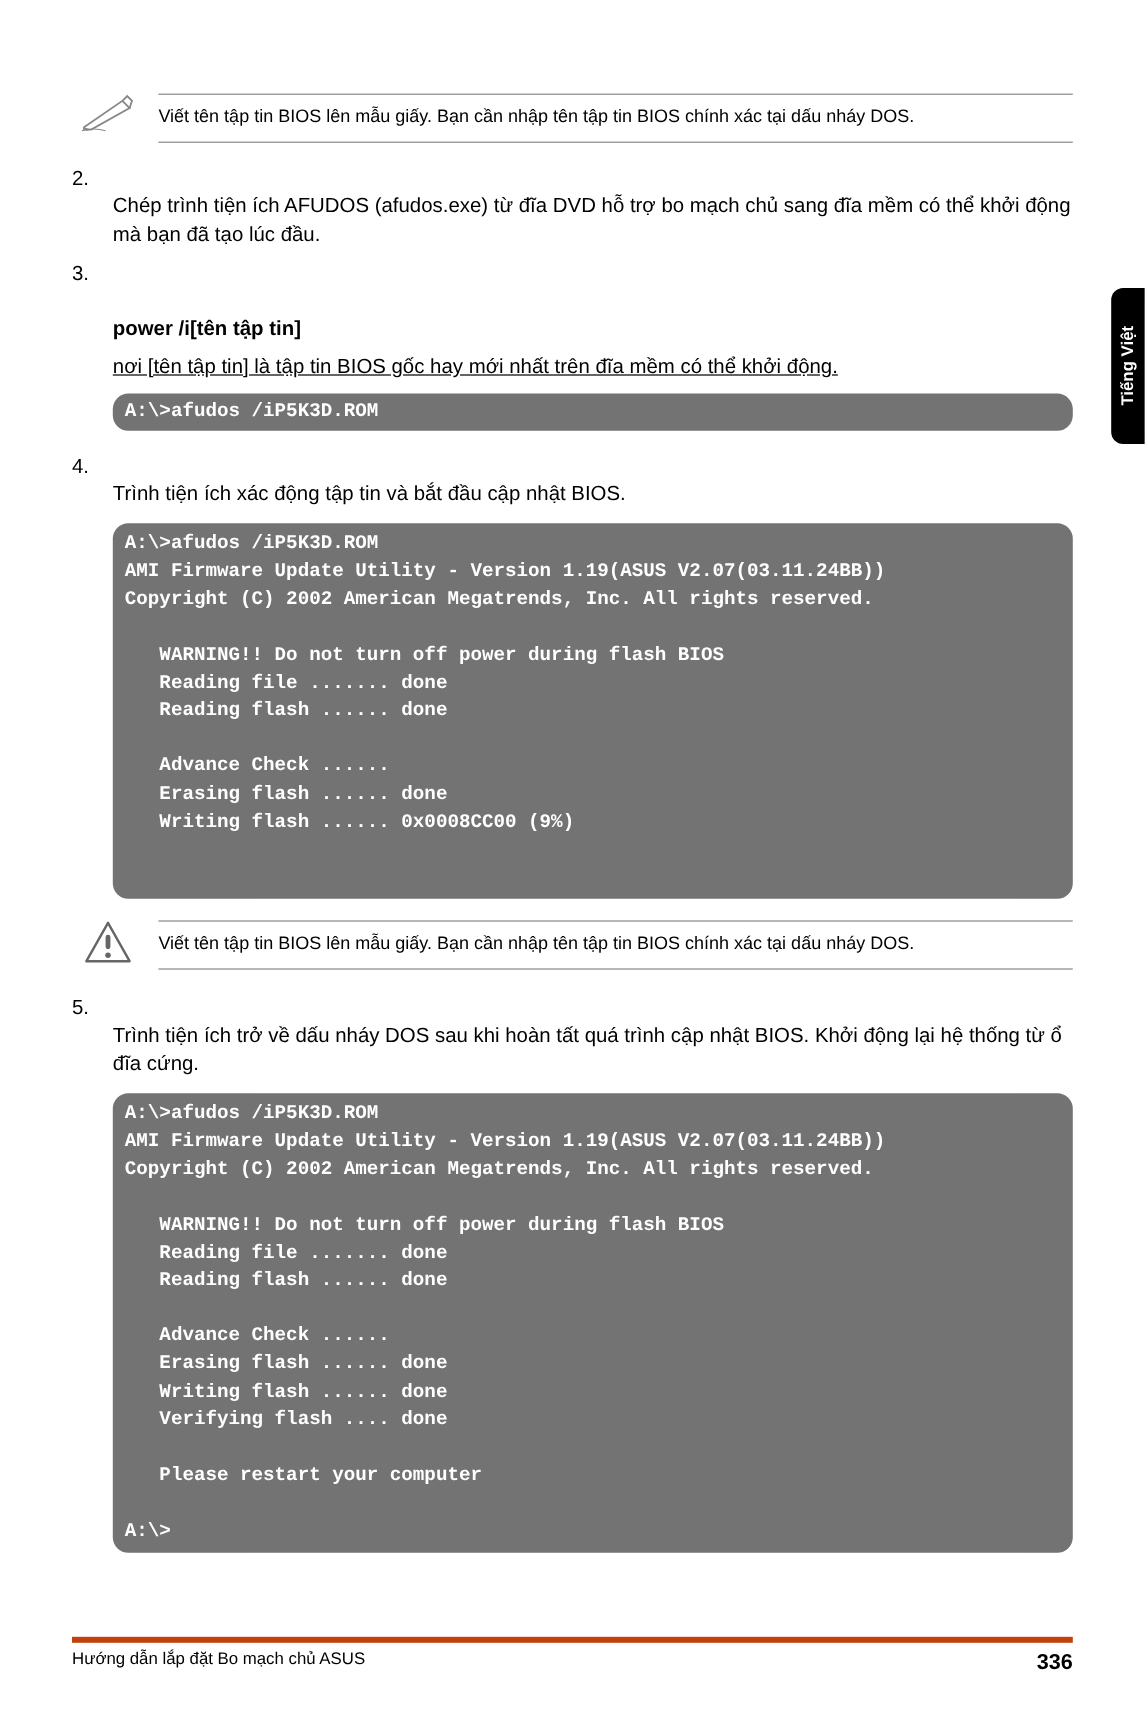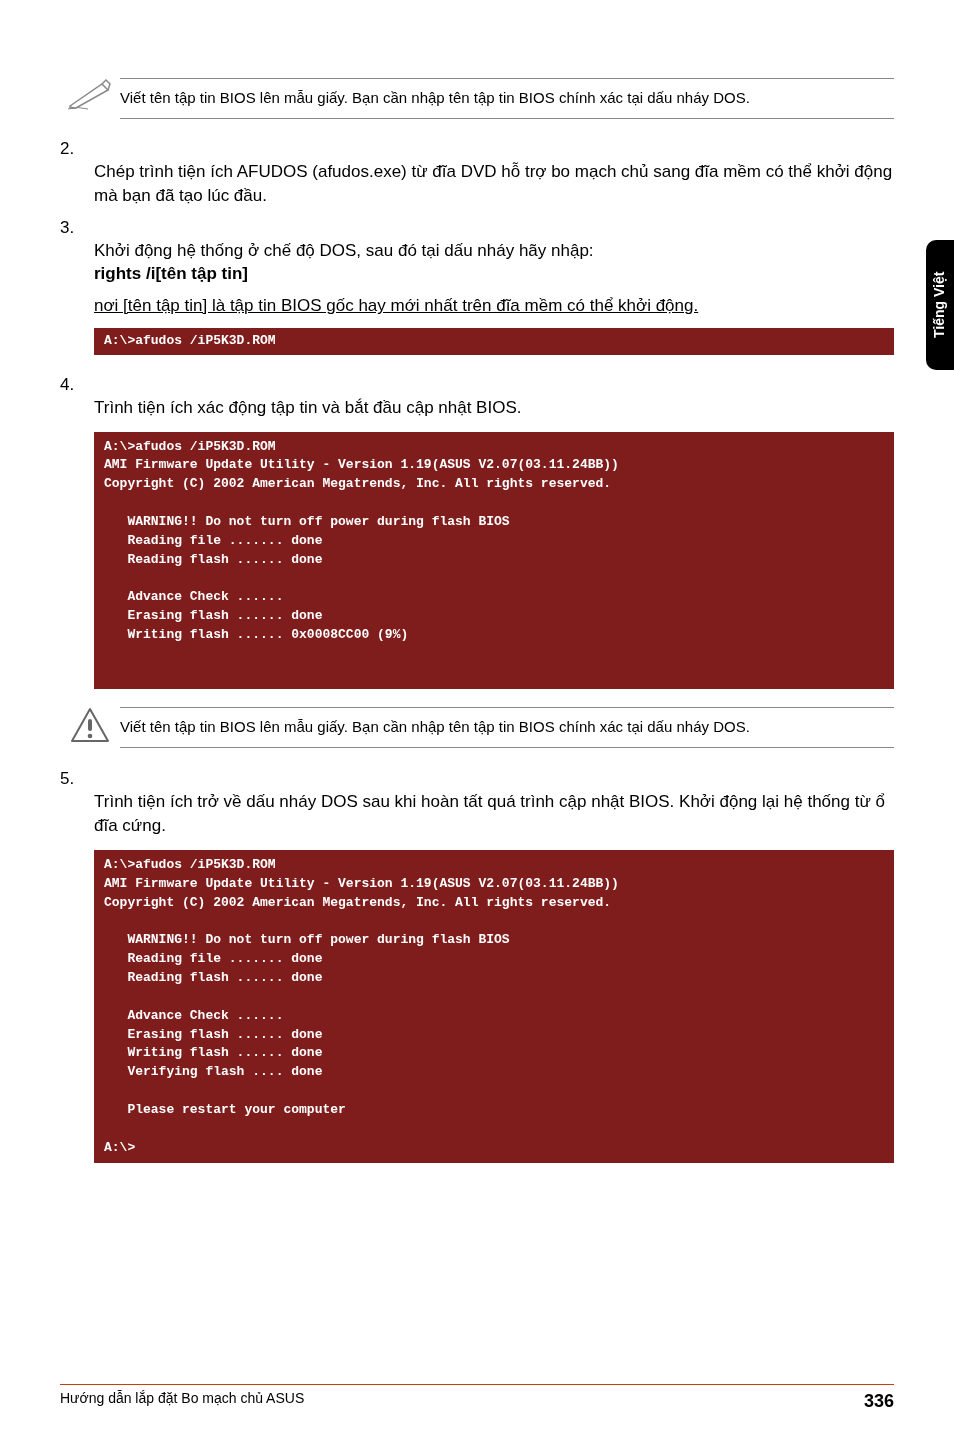--- a/index.html
+++ b/index.html
@@ -28,20 +28,21 @@
     width: 44px;
     height: 32px;
   }
   .warn-icon svg {
     width: 40px;
     height: 36px;
   }
   .note-row {
     display: flex;
     align-items: flex-start;
+    gap: 12px;
     margin-bottom: 18px;
   }
   .note-text {
     flex: 1;
     font-size: 15px;
     border-top: 1px solid #888;
     border-bottom: 1px solid #888;
     padding: 8px 0 10px 0;
   }
   .step-row {
@@ -59,30 +60,31 @@
   .step-body .bold {
     font-weight: bold;
   }
   .indent-para {
     margin-left: 34px;
     margin-top: 6px;
     margin-bottom: 10px;
     text-decoration: underline;
   }
   .terminal {
-    background: #7f1d1d;
+    background: #737373;
     color: #fff;
     font-family: "Courier New", Courier, monospace;
-    font-size: 13px;
+    font-size: 16px;
     font-weight: bold;
     white-space: pre;
     padding: 6px 10px;
     margin-left: 34px;
     margin-bottom: 18px;
     line-height: 1.45;
+    border-radius: 13px;
   }
   .terminal.single {
     padding: 4px 10px;
   }
   .side-tab {
     position: absolute;
     right: 0;
     top: 240px;
     width: 28px;
     height: 130px;
@@ -95,22 +97,22 @@
     justify-content: center;
     writing-mode: vertical-rl;
     transform: rotate(180deg);
     border-top-right-radius: 10px;
     border-bottom-right-radius: 10px;
   }
   .footer {
     position: absolute;
     left: 60px;
     right: 60px;
-    bottom: 24px;
-    border-top: 1px solid #c2410c;
+    bottom: 40px;
+    border-top: 5px solid #c2410c;
     padding-top: 4px;
     display: flex;
     justify-content: space-between;
     font-size: 14px;
   }
   .footer .pnum {
     font-weight: bold;
     font-size: 18px;
   }
 </style>
@@ -132,22 +134,22 @@
 </div>
 
 <div class="step-row">
   <div class="step-num">2.</div>
   <div class="step-body">Chép trình tiện ích AFUDOS (afudos.exe) từ đĩa DVD hỗ trợ bo mạch chủ sang đĩa mềm có thể khởi động mà bạn đã tạo lúc đầu.</div>
 </div>
 
 <div class="step-row" style="margin-top:6px;">
   <div class="step-num">3.</div>
   <div class="step-body">
-    <span>Khởi động hệ thống ở chế độ DOS, sau đó tại dấu nháy hãy nhập:</span><br>
-    <span class="bold">rights /i[tên tập tin]</span>
+    <br>
+    <span class="bold">power /i[tên tập tin]</span>
   </div>
 </div>
 <div class="indent-para">nơi [tên tập tin] là tập tin BIOS gốc hay mới nhất trên đĩa mềm có thể khởi động.</div>
 
 <div class="terminal single">A:\&gt;afudos /iP5K3D.ROM</div>
 
 <div class="step-row">
   <div class="step-num">4.</div>
   <div class="step-body">Trình tiện ích xác động tập tin và bắt đầu cập nhật BIOS.</div>
 </div>

